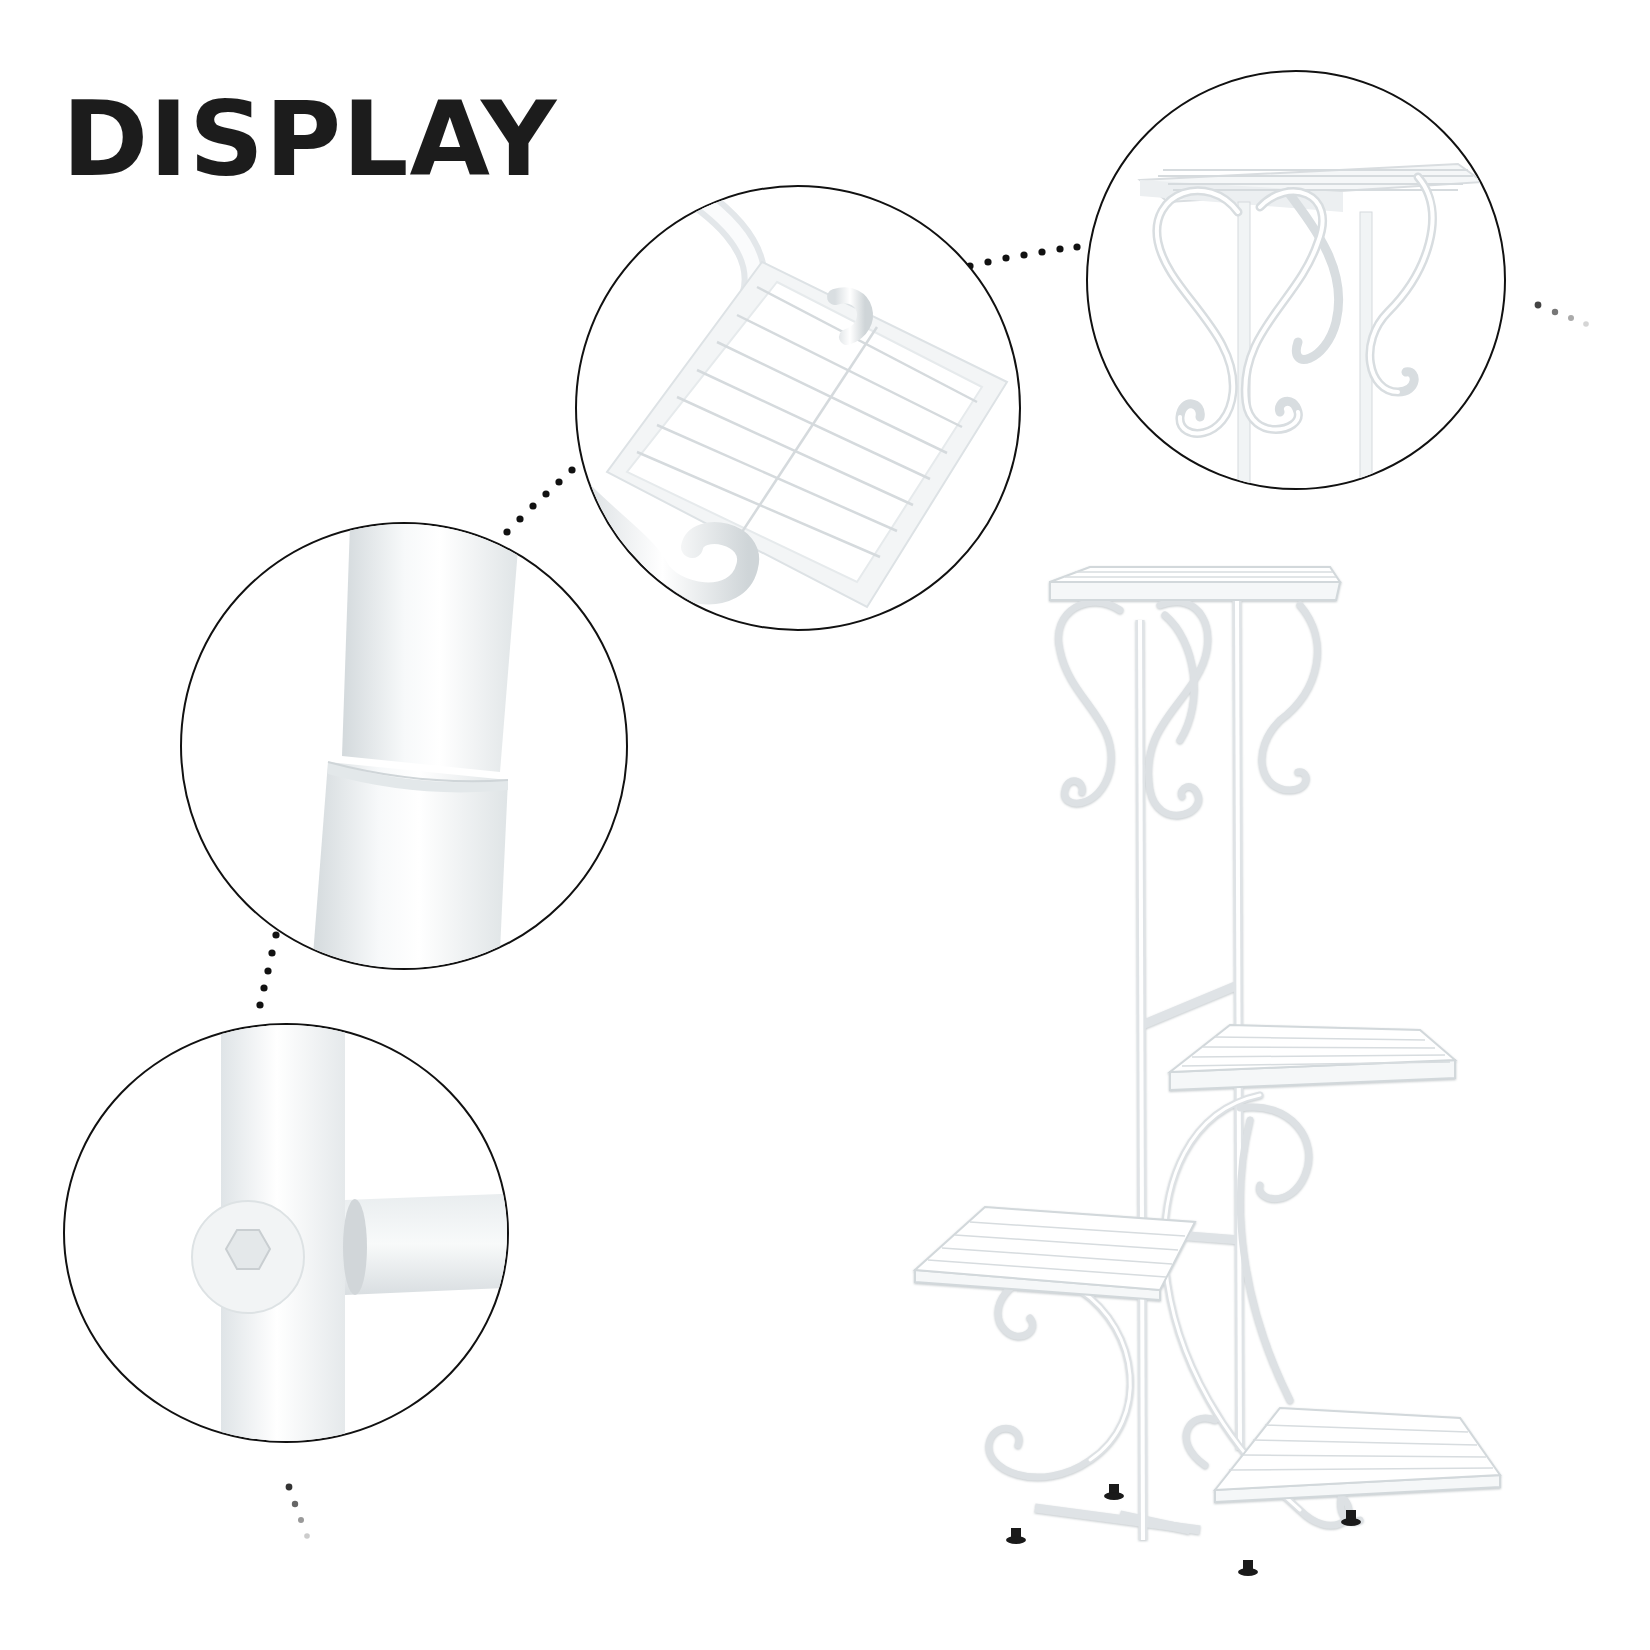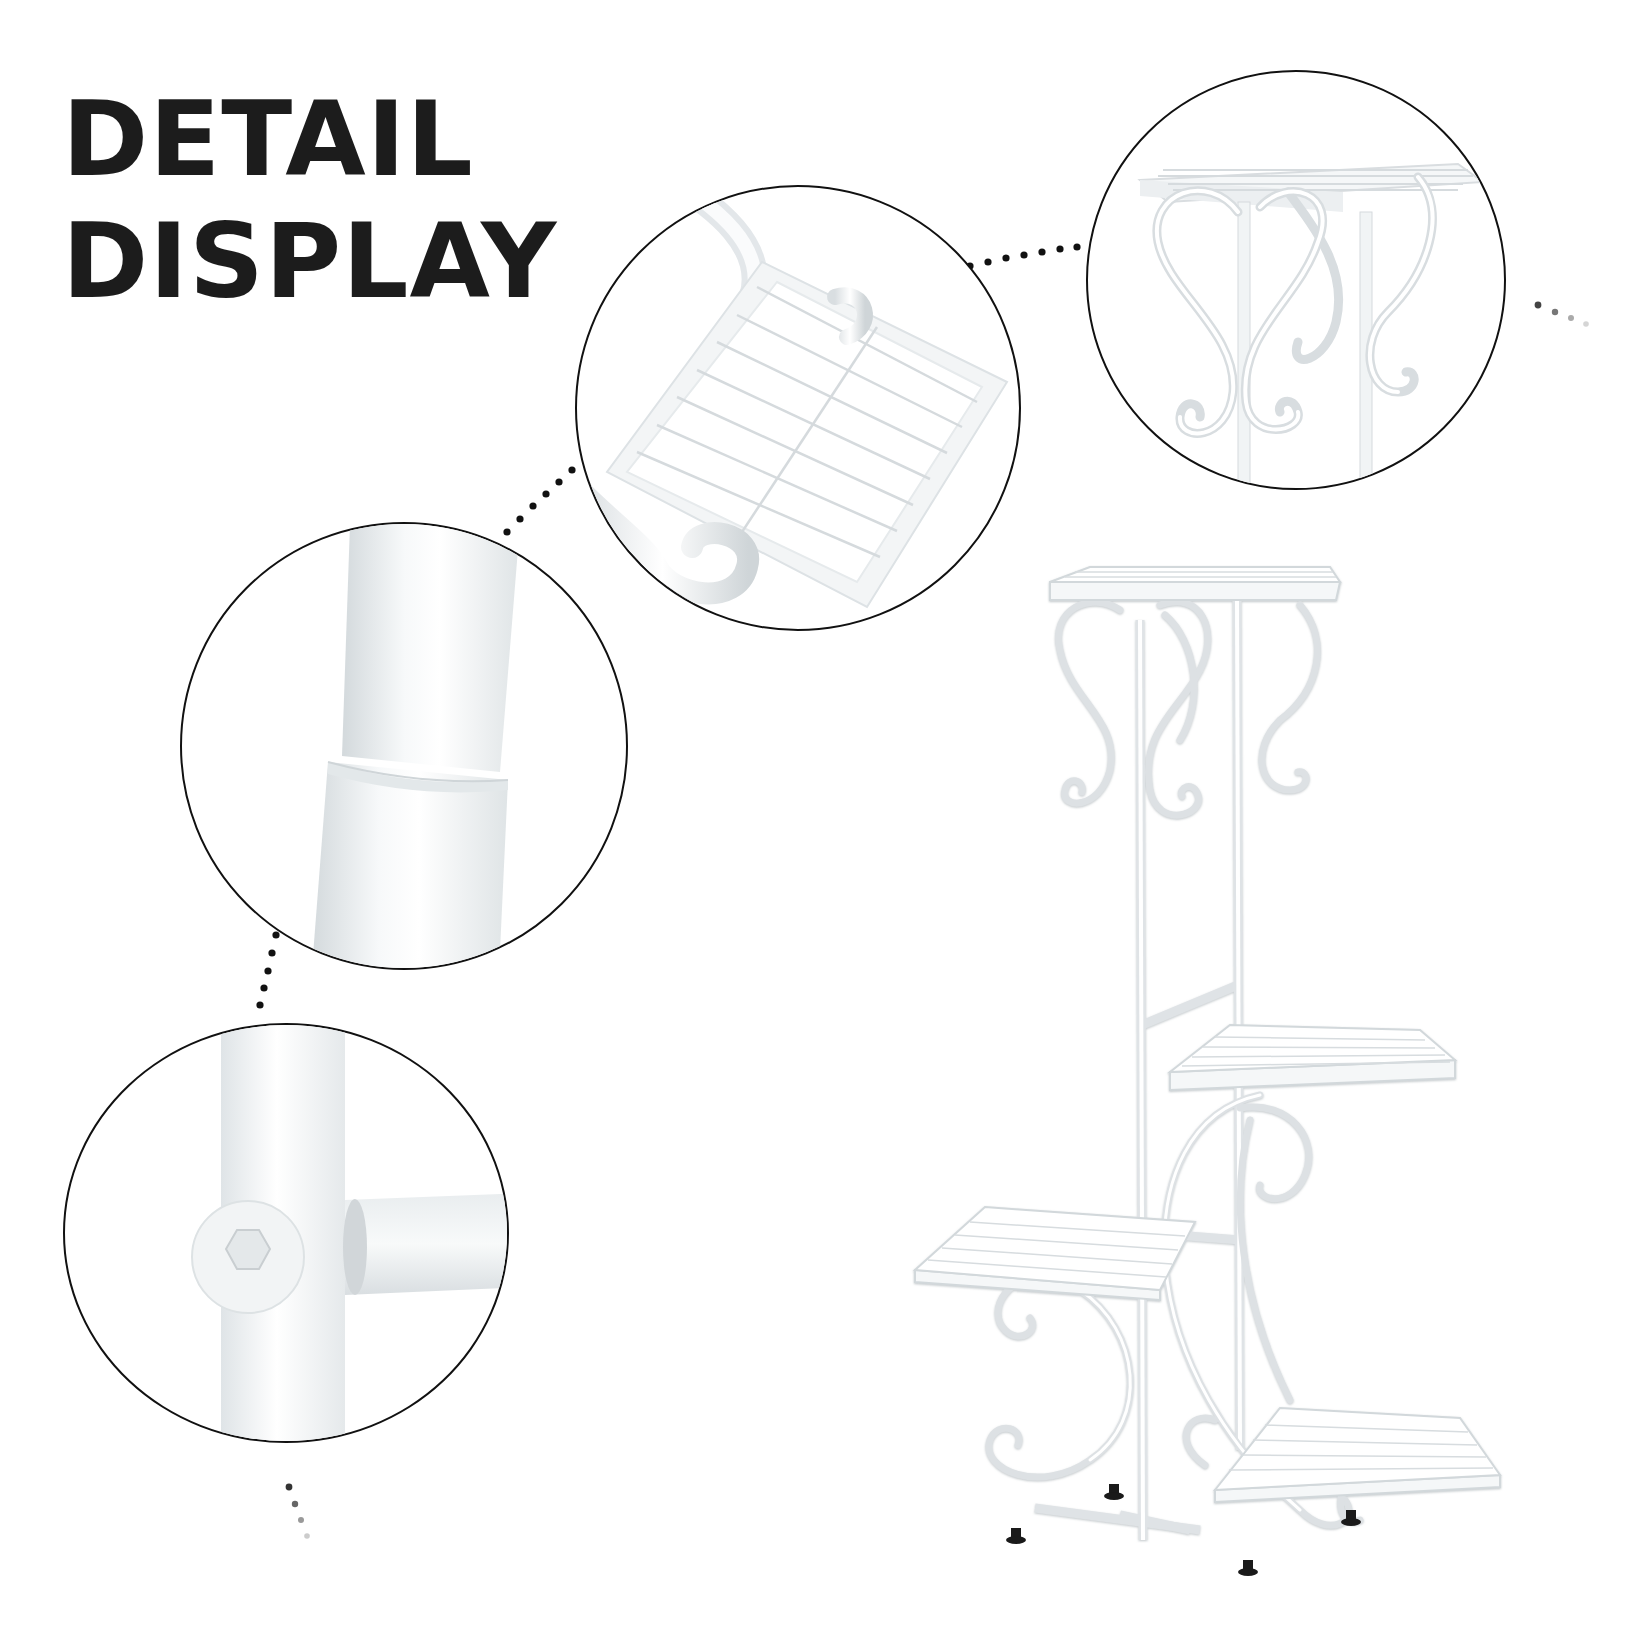--- a/index.html
+++ b/index.html
@@ -11,21 +11,20 @@
     color: #1c1c1c; margin: 0;
   }
   .headline span { display: block; }
   .scene { position: absolute; left: 0; top: 0; width: 1650px; height: 1650px; }
   .detail-circle { position: absolute; border-radius: 50%; border: 2.5px solid #111; overflow: hidden; background: #fff; box-sizing: border-box; }
 </style>
 </head>
 <body>
 
 <h1 class="headline">
-  <span>DETAIL</span>
   <span>DISPLAY</span>
 </h1>
 
 <svg class="scene" viewBox="0 0 1650 1650" xmlns="http://www.w3.org/2000/svg">
   <g fill="#111">
 
     <circle cx="970" cy="266" r="3.6"></circle>
       <circle cx="988" cy="262" r="3.6"></circle>
       <circle cx="1006" cy="258" r="3.6"></circle>
     <circle cx="1024" cy="255" r="3.6"></circle>

